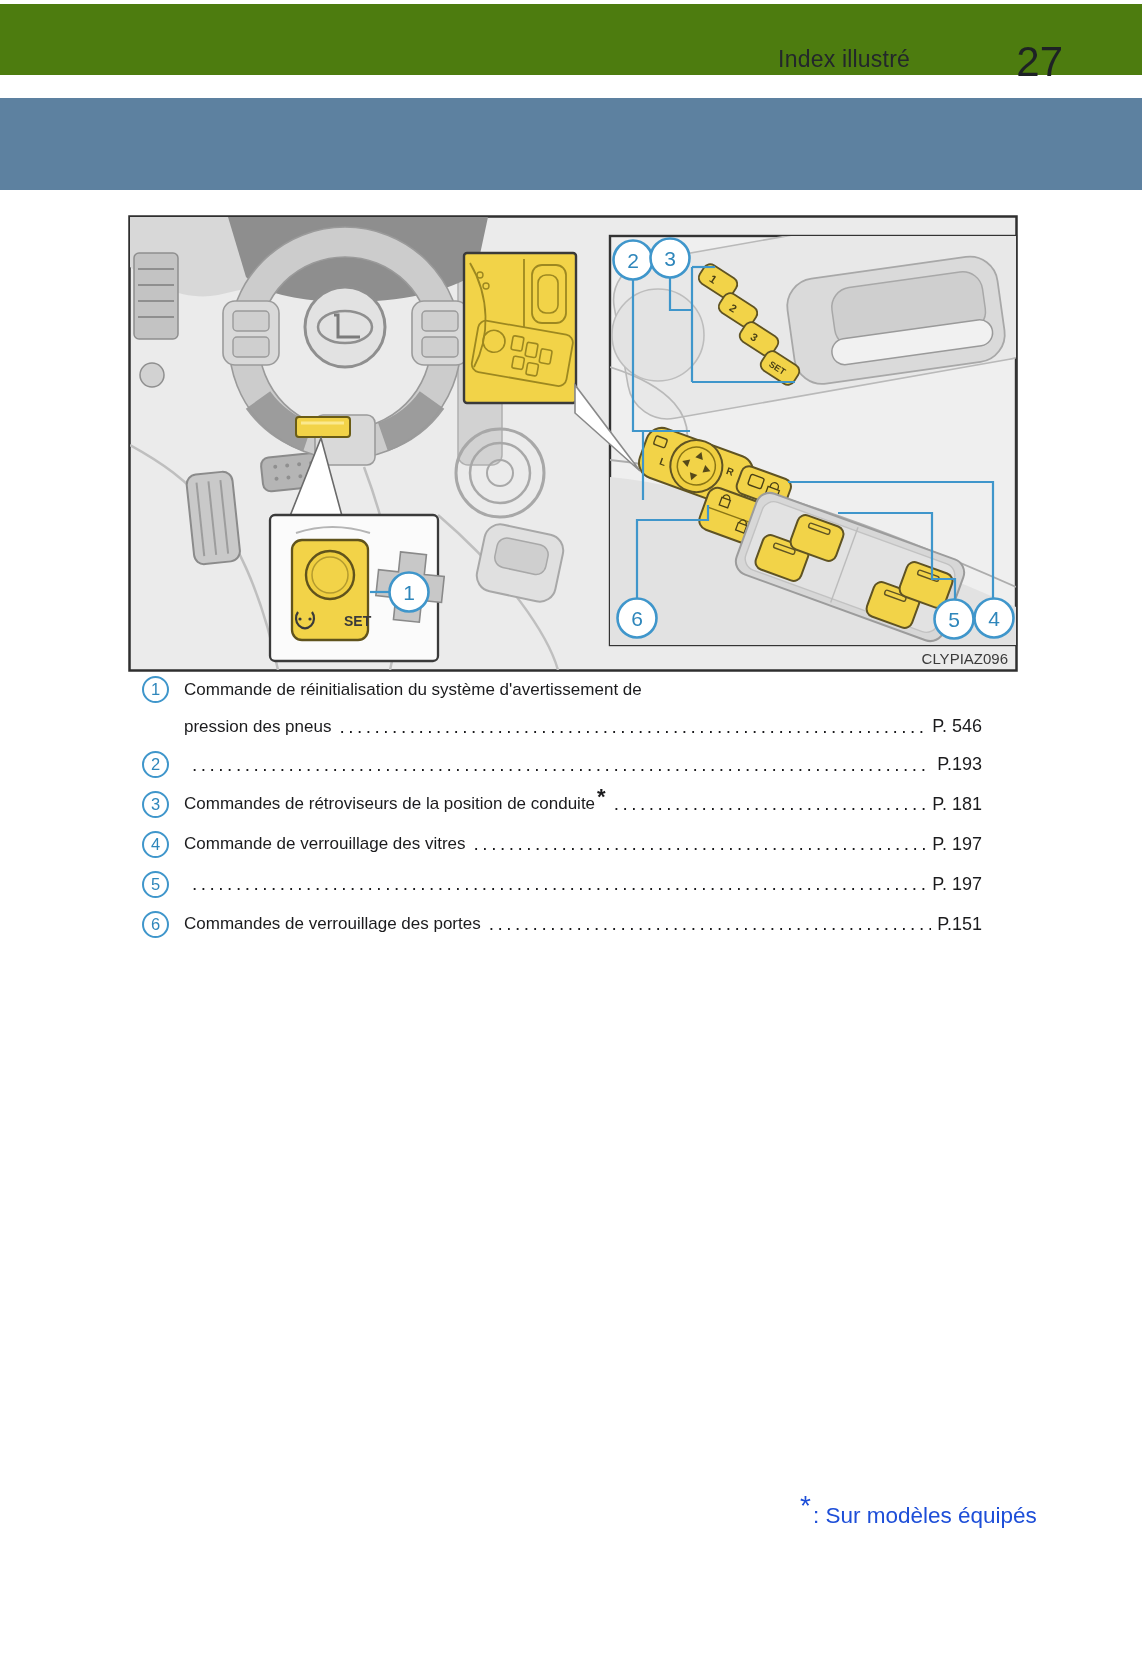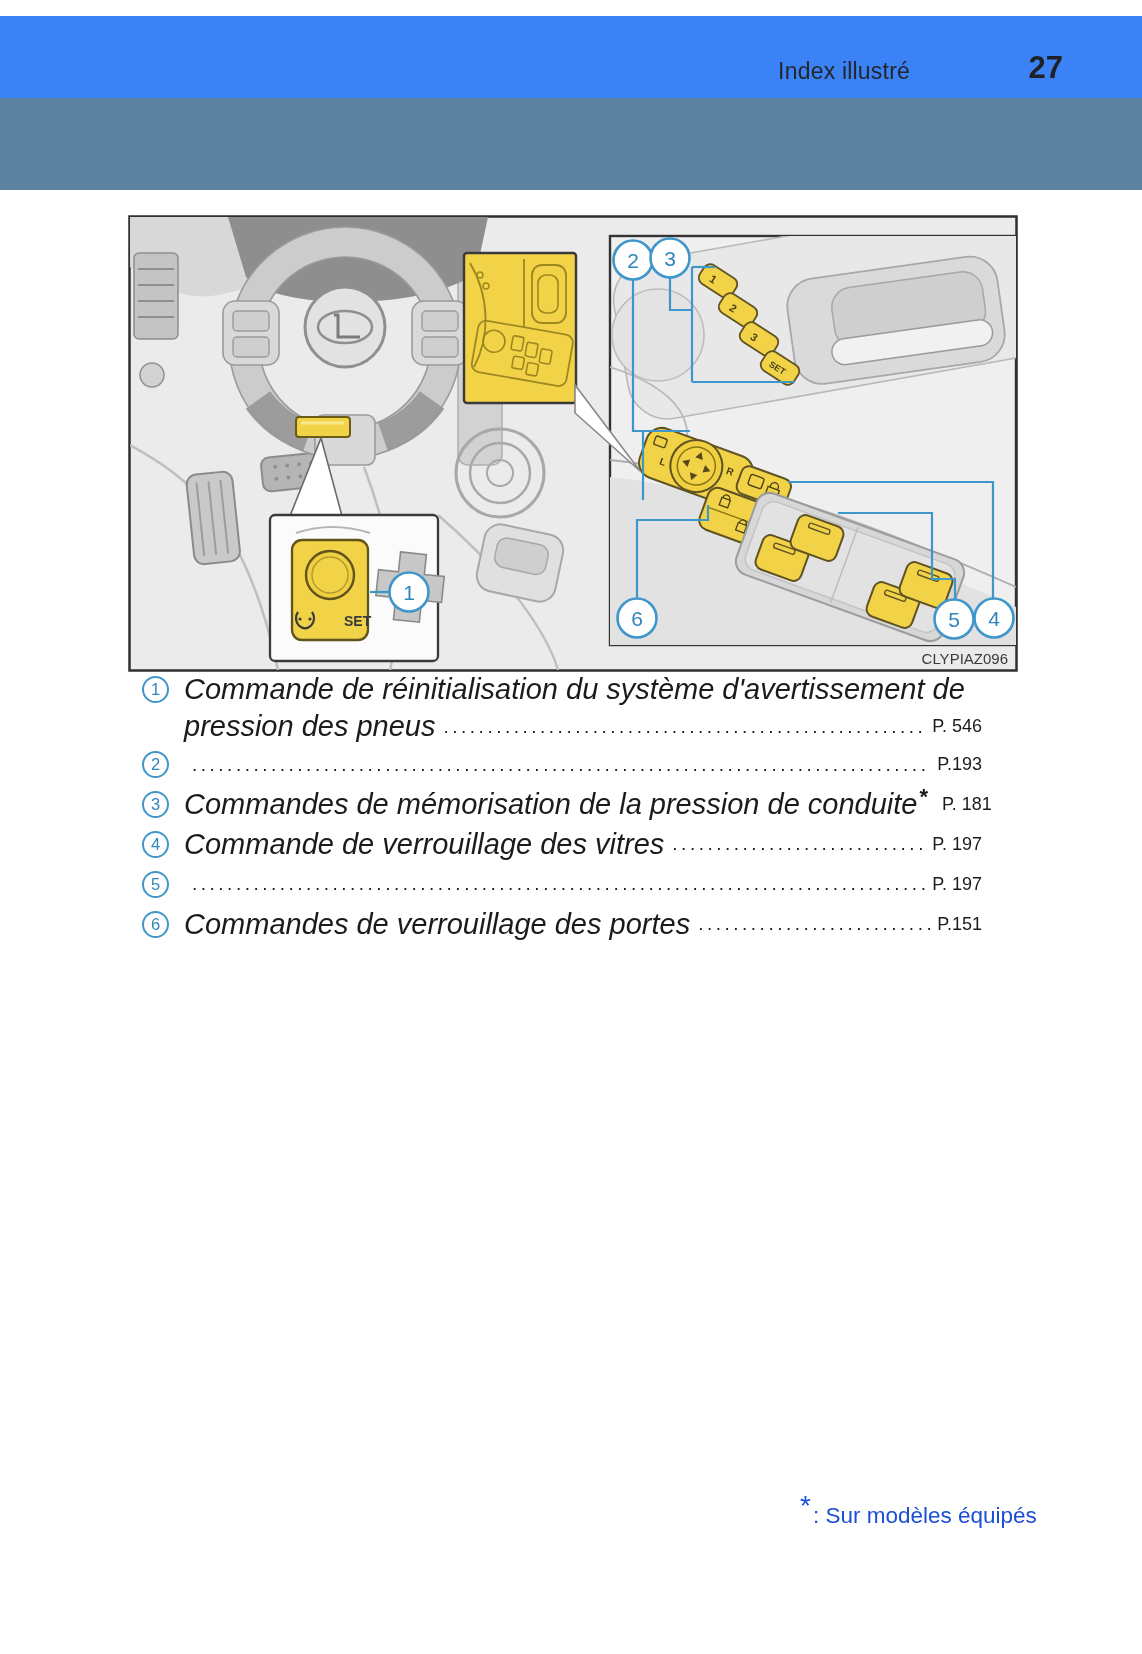--- a/index.html
+++ b/index.html
@@ -1,38 +1,38 @@
 <!DOCTYPE html>
 <html><head>
 <meta charset="utf-8">
 <style>
   html,body{margin:0;padding:0;}
   body{
     width:1142px;height:1654px;position:relative;background:#ffffff;
     font-family:"Liberation Sans", sans-serif;color:#1b1b1d;overflow:hidden;
   }
   
-  .header-band{position:absolute;left:0;top:16px;width:1142px;height:82px;background:#3b82f6;}
+  .header-band{position:absolute;left:0;top:4px;width:1142px;height:71px;background:#4d7c0f;}
   .header-title{position:absolute;top:42px;right:232px;font-size:23px;color:#23272b;letter-spacing:.2px;}
-  .page-number{position:absolute;top:34px;right:79px;font-size:31px;font-weight:bold;color:#1e2225;}
+  .page-number{position:absolute;top:34px;right:79px;font-size:42px;font-weight:normal;color:#1e2225;}
   .title-band{position:absolute;left:0;top:98px;width:1142px;height:92px;background:#5d81a0;}
   
   .figure-wrap{position:absolute;left:128px;top:215px;width:890px;height:457px;}
   
   .index-list{position:absolute;left:142px;top:671px;width:840px;}
   .index-row{display:flex;align-items:center;height:40px;}
   .index-row.r0,.index-row.r1{height:37px;}
   .index-row.r2{height:39px;}
   .badge{
     flex:0 0 27px;width:27px;height:27px;border:2.4px solid #3f96cb;border-radius:50%;
     box-sizing:border-box;color:#2e86bb;font-size:16.5px;line-height:22px;text-align:center;
     margin-right:15px;
   }
   .badge:empty{border-color:transparent;}
-  .row-label{white-space:nowrap;font-size:29px;font-style:italic;}
+  .row-label{white-space:nowrap;font-size:17px;}
   .row-sup{font-size:22px;font-weight:bold;vertical-align:top;position:relative;top:-7px;margin-left:2px;}
   .leader{flex:1 1 auto;overflow:hidden;white-space:nowrap;margin:0 6px 0 8px;font-size:19px;letter-spacing:3.5px;color:#1b1b1d;}
   .leader::after{content:"..........................................................................................................";}
   .no-dots .leader::after{content:"";}
   .row-page{white-space:nowrap;font-size:18px;}
   .cont .row-label{margin-left:0;}
   
   .footnote{position:absolute;left:800px;top:1498px;font-size:22.5px;color:#1d4ed8;}
   .fn-star{font-size:28px;position:relative;top:-8px;margin-right:2px;}
 </style>
@@ -292,21 +292,21 @@
     <span class="leader"></span>
     <span class="row-page">P. 546</span>
   </div>
   <div class="index-row r2">
     <div class="badge">2</div>
     <span class="leader"></span>
     <span class="row-page">P.193</span>
   </div>
   <div class="index-row">
     <div class="badge">3</div>
-    <span class="row-label">Commandes de mémorisation de la pression de conduite</span>
+    <span class="row-label">Commandes de rétroviseurs de la position de conduite</span>
       <span class="row-sup">*</span>
     <span class="leader"></span>
     <span class="row-page">P. 181</span>
   </div>
   <div class="index-row">
     <div class="badge">4</div>
     <span class="row-label">Commande de verrouillage des vitres</span>
     <span class="leader"></span>
     <span class="row-page">P. 197</span>
   </div>

